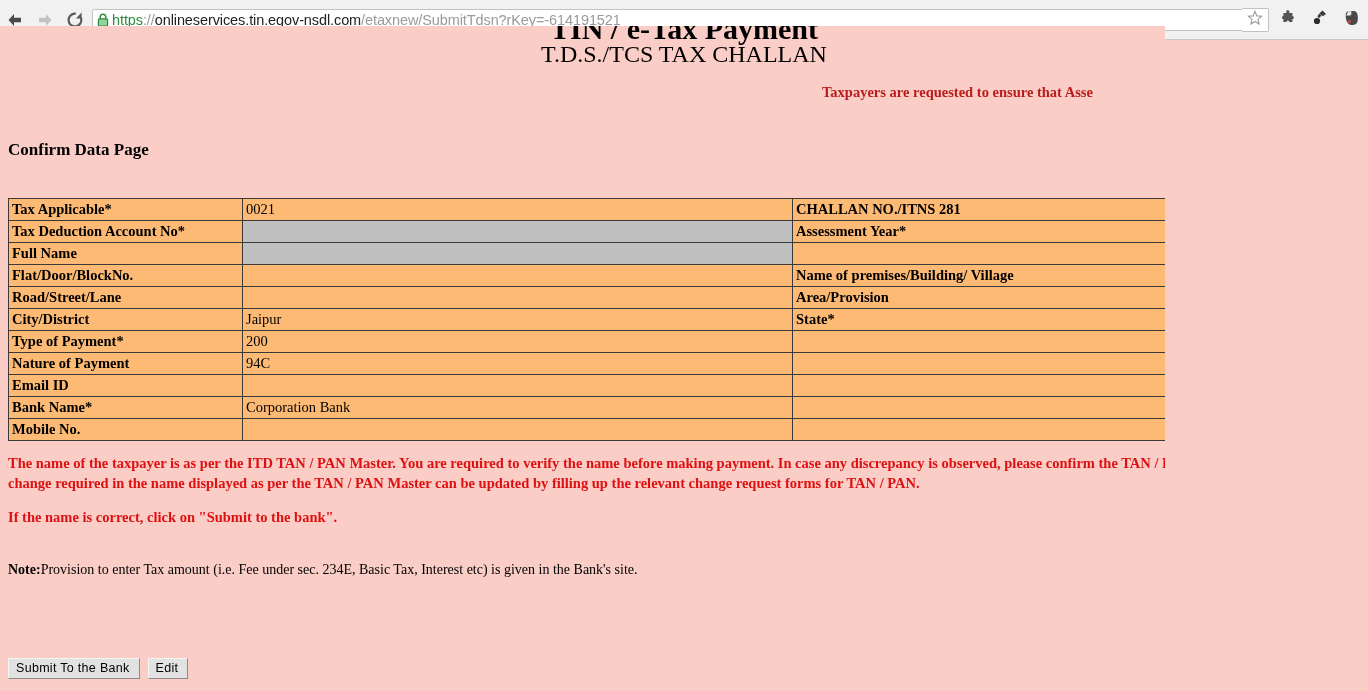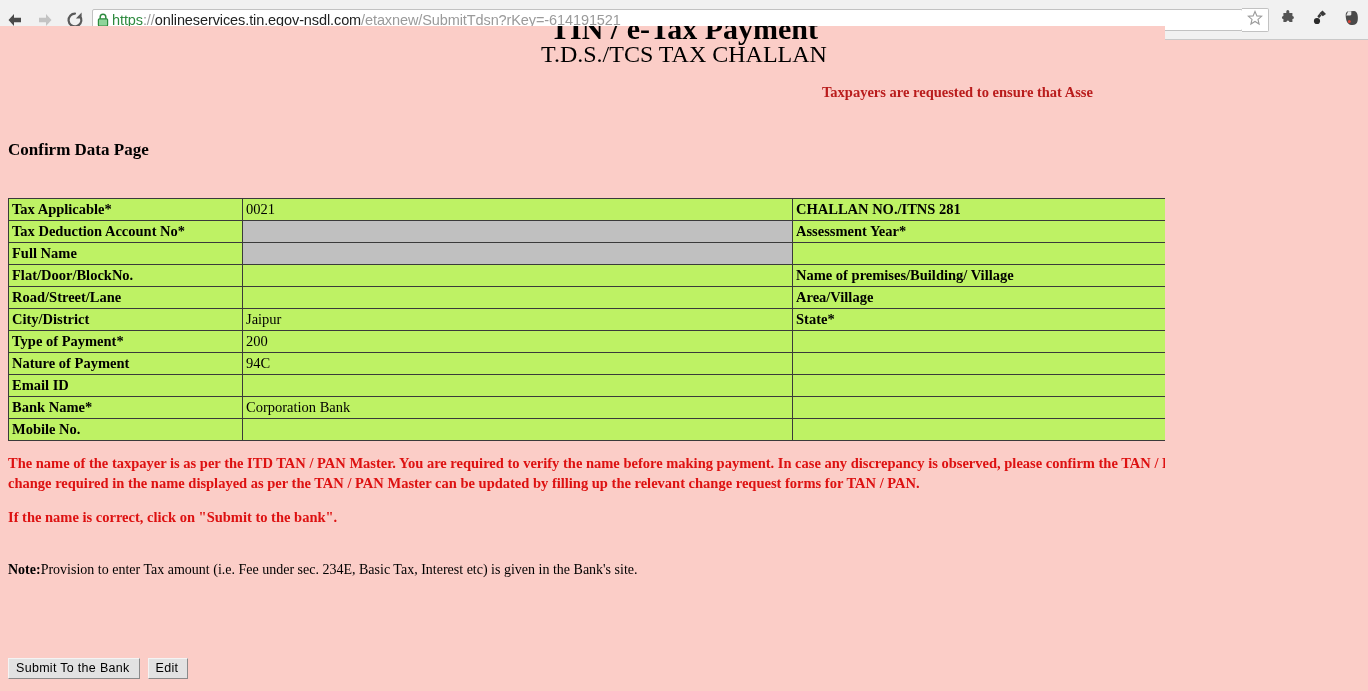--- a/index.html
+++ b/index.html
@@ -145,21 +145,21 @@
   }
 
   
   #challan-table {
     position: absolute;
     left: 8px;
     top: 172px;
     width: 1333px;
     border-collapse: collapse;
     table-layout: fixed;
-    background: #bef264;
+    background: #fdba74;
   }
   #challan-table td {
     border: 1px solid #3a3a3a;
     height: 20px;
     padding: 0 2px 1px 3px;
     font-size: 14.5px;
     font-family: "Liberation Serif", serif;
     color: #000000;
     line-height: 18px;
     vertical-align: middle;
@@ -348,21 +348,21 @@
       <tr>
         <td class="lbl">Flat/Door/BlockNo.</td>
         <td class="val"></td>
         <td class="lbl">Name of premises/Building/ Village</td>
         <td class="val"></td>
       </tr>
 
       <tr>
         <td class="lbl">Road/Street/Lane</td>
         <td class="val"></td>
-        <td class="lbl">Area/Village</td>
+        <td class="lbl">Area/Provision</td>
         <td class="val"></td>
       </tr>
 
       <tr>
         <td class="lbl">City/District</td>
         <td class="val">Jaipur</td>
         <td class="lbl">State*</td>
         <td class="val">RAJASTHAN</td>
       </tr>
 

